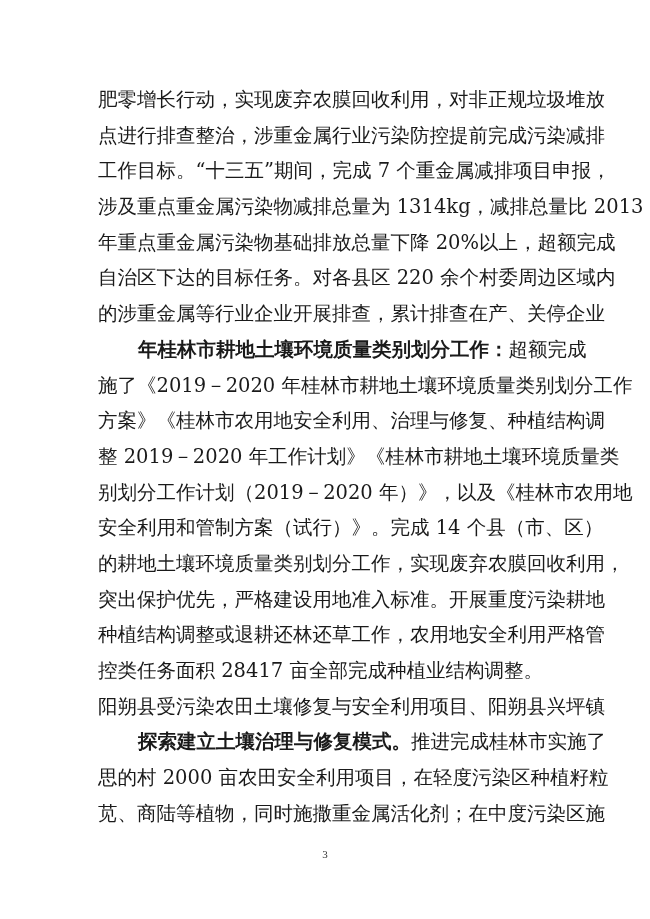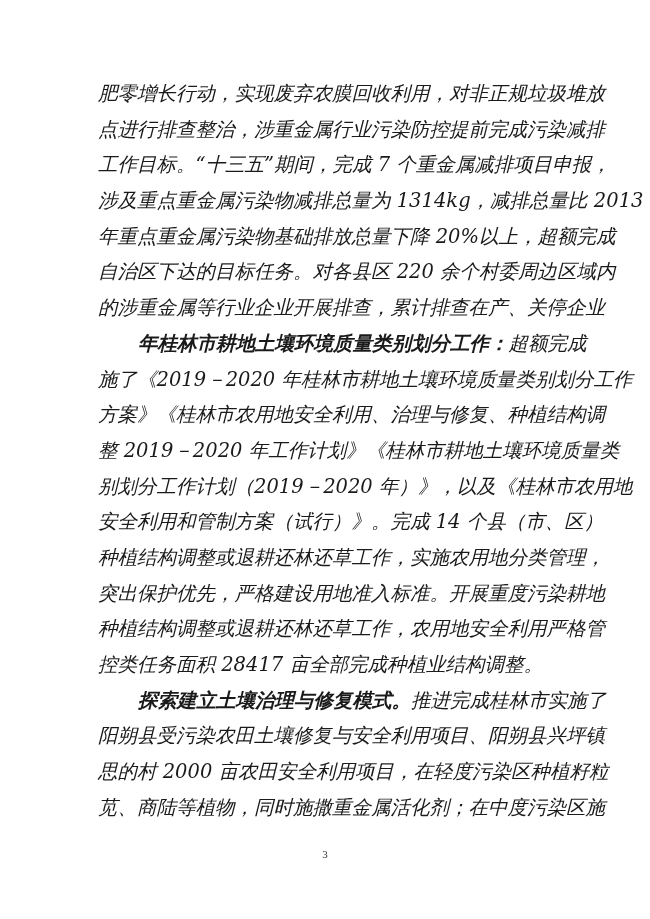--- a/index.html
+++ b/index.html
@@ -1,19 +1,19 @@
 <!DOCTYPE html>
 <html><head>
 <meta charset="utf-8">
 <style>
   html, body { margin: 0; padding: 0; background: #ffffff; }
   body { width: 650px; height: 919px; position: relative; overflow: hidden;
          font-family: "DejaVu Serif", "Liberation Serif", serif; color: #1a1a1a; }
   .page { position: absolute; left: 0; top: 0; width: 650px; height: 919px; }
-  .body-text { position: absolute; left: 98px; top: 76px; width: 460px; font-style: italic; }
+  .body-text { position: absolute; left: 98px; top: 82px; width: 460px; }
   .line { height: 35.7px; line-height: 35.7px; font-size: 19.5px; white-space: nowrap;
           text-align: justify; text-align-last: justify; letter-spacing: 0px; }
   .line.last { text-align-last: left; }
   .indent { padding-left: 40px; }
   .bold { font-weight: bold; }
   .page-number { position: absolute; top: 848px; left: 0; width: 650px; text-align: center;
                  font-size: 11px; color: #333; font-family: "Liberation Serif", serif; }
 </style>
 </head>
 <body>
@@ -31,29 +31,29 @@
       <div class="line">的涉重金属等行业企业开展排查，累计排查在产、关停企业</div>
     </div>
 
     <div>
       <div class="line indent"><span class="bold">年桂林市耕地土壤环境质量类别划分工作：</span><span>超额完成</span></div>
       <div class="line">施了《2019－2020 年桂林市耕地土壤环境质量类别划分工作</div>
       <div class="line">方案》《桂林市农用地安全利用、治理与修复、种植结构调</div>
       <div class="line">整 2019－2020 年工作计划》《桂林市耕地土壤环境质量类</div>
       <div class="line">别划分工作计划（2019－2020 年）》，以及《桂林市农用地</div>
       <div class="line">安全利用和管制方案（试行）》。完成 14 个县（市、区）</div>
-      <div class="line">种植结构调整或退耕还林还草工作，实施农用地分类管理，</div>
+      <div class="line">的耕地土壤环境质量类别划分工作，实现废弃农膜回收利用，</div>
       <div class="line">突出保护优先，严格建设用地准入标准。开展重度污染耕地</div>
       <div class="line">种植结构调整或退耕还林还草工作，农用地安全利用严格管</div>
       <div class="line last">控类任务面积 28417 亩全部完成种植业结构调整。</div>
     </div>
 
     <div>
+      <div class="line">阳朔县受污染农田土壤修复与安全利用项目、阳朔县兴坪镇</div>
       <div class="line indent"><span class="bold">探索建立土壤治理与修复模式。</span><span>推进完成桂林市实施了</span></div>
-      <div class="line">阳朔县受污染农田土壤修复与安全利用项目、阳朔县兴坪镇</div>
       <div class="line">思的村 2000 亩农田安全利用项目，在轻度污染区种植籽粒</div>
       <div class="line">苋、商陆等植物，同时施撒重金属活化剂；在中度污染区施</div>
     </div>
 
   </div>
 
   <div class="page-number">3</div>
 </div>
 
 </body></html>

